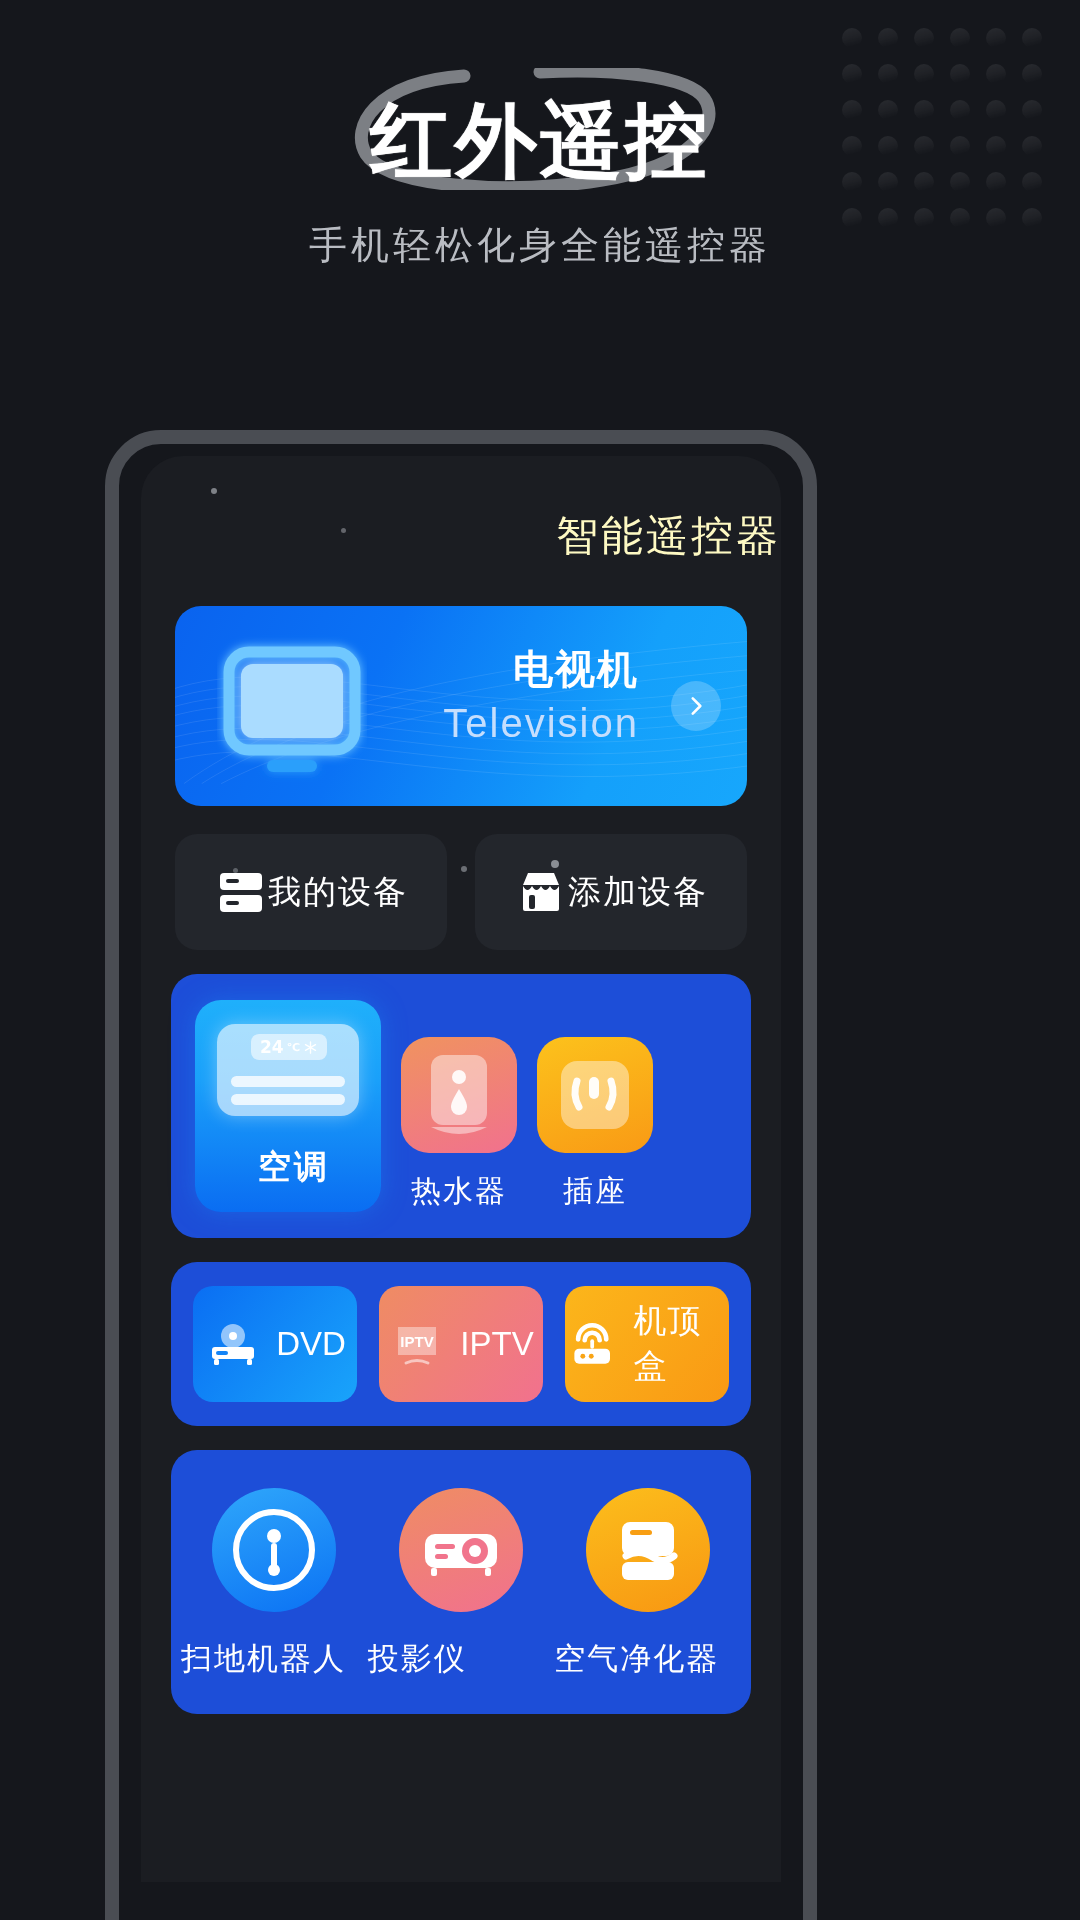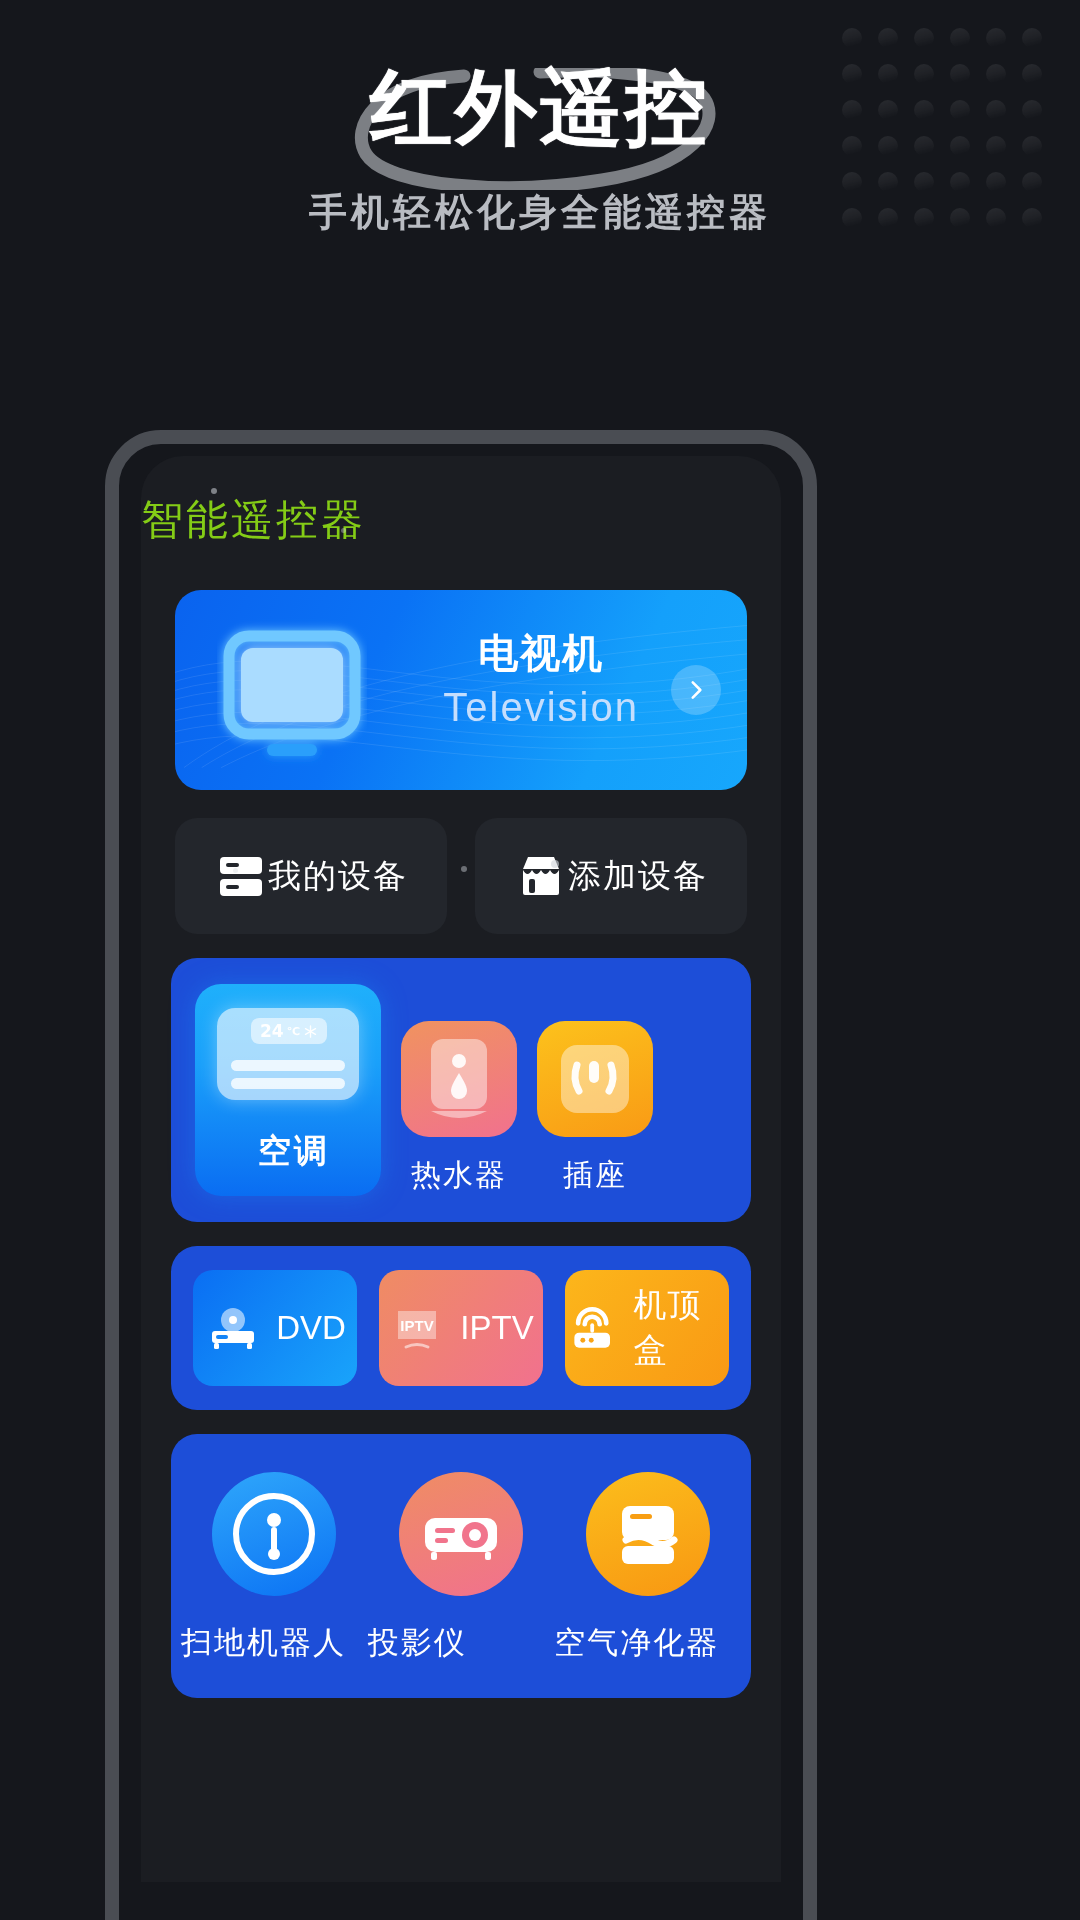--- a/index.html
+++ b/index.html
@@ -9,50 +9,50 @@
     font-family:"Liberation Sans","DejaVu Sans",sans-serif;
     overflow:hidden;
     position:relative;
   }
 
   
   #dotgrid { position:absolute; top:26px; right:10px; width:230px; height:215px;
              opacity:.85; pointer-events:none; }
 
   
-  #hero { position:relative; padding-top:65px; text-align:center; }
+  #hero { position:relative; padding-top:98px; text-align:center; }
   #hero-ring { position:absolute; left:50%; top:68px; width:382px; height:122px;
                margin-left:-196px; }
   #hero-title { position:relative; font-size:82px; line-height:1.05; font-weight:bold;
                 color:#ffffff; letter-spacing:3px; z-index:2;
                 font-family:"DejaVu Sans","Liberation Sans",sans-serif;
                 text-shadow:0 0 1px #fff; }
   #hero-sub { margin-top:36px; font-size:38px; color:#b9bcc2; letter-spacing:4px;
-              font-family:"DejaVu Sans","Liberation Sans",sans-serif;font-weight:bold; }
+              font-family:"DejaVu Sans","Liberation Sans",sans-serif; }
 
   
   #phone { position:absolute; left:105px; top:430px; width:712px; height:1530px;
            border:14px solid #4a4d53; border-radius:56px 56px 0 0;
            background:#15171c; overflow:hidden; }
   #screen { position:absolute; left:22px; top:12px; right:22px; bottom:0;
             background:#1b1d22; border-radius:42px 42px 0 0; overflow:hidden; }
 
   .sparkle { position:absolute; background:#cfd3da; border-radius:50%; opacity:.55; }
 
-  #app-title { text-align:left; color:#84cc16; font-size:42px; letter-spacing:3px;
-               margin-top:36px;
+  #app-title { text-align:right; color:#fef9c3; font-size:42px; letter-spacing:3px;
+               margin-top:52px;
                font-family:"DejaVu Sans","Liberation Sans",sans-serif; }
 
   
   #tv-card { position:relative; margin:42px 34px 0 34px; height:200px; border-radius:26px;
              background:linear-gradient(115deg,#0a63ef 0%,#0a72f5 35%,#14a0fb 75%,#17a7fc 100%);
              overflow:hidden; }
   #tv-waves { position:absolute; inset:0; opacity:.55; }
   #tv-icon { position:absolute; left:42px; top:26px; width:150px; height:150px; }
-  #tv-texts { position:absolute; right:108px; top:36px; text-align:center; }
+  #tv-texts { position:absolute; right:108px; top:36px; text-align:right; }
   #tv-name { font-size:40px; font-weight:bold; color:#fff; letter-spacing:2px;
              font-family:"DejaVu Sans","Liberation Sans",sans-serif; }
   #tv-sub { font-size:40px; color:#c5defd; letter-spacing:2px; margin-top:4px;
             font-family:"Liberation Sans",sans-serif; }
   #tv-arrow { position:absolute; right:26px; top:50%; margin-top:-25px; width:50px; height:50px;
               border-radius:50%; background:rgba(255,255,255,.22);
               display:flex; align-items:center; justify-content:center; }
 
   
   #pair-row { display:flex; gap:28px; margin:28px 34px 0 34px; }

